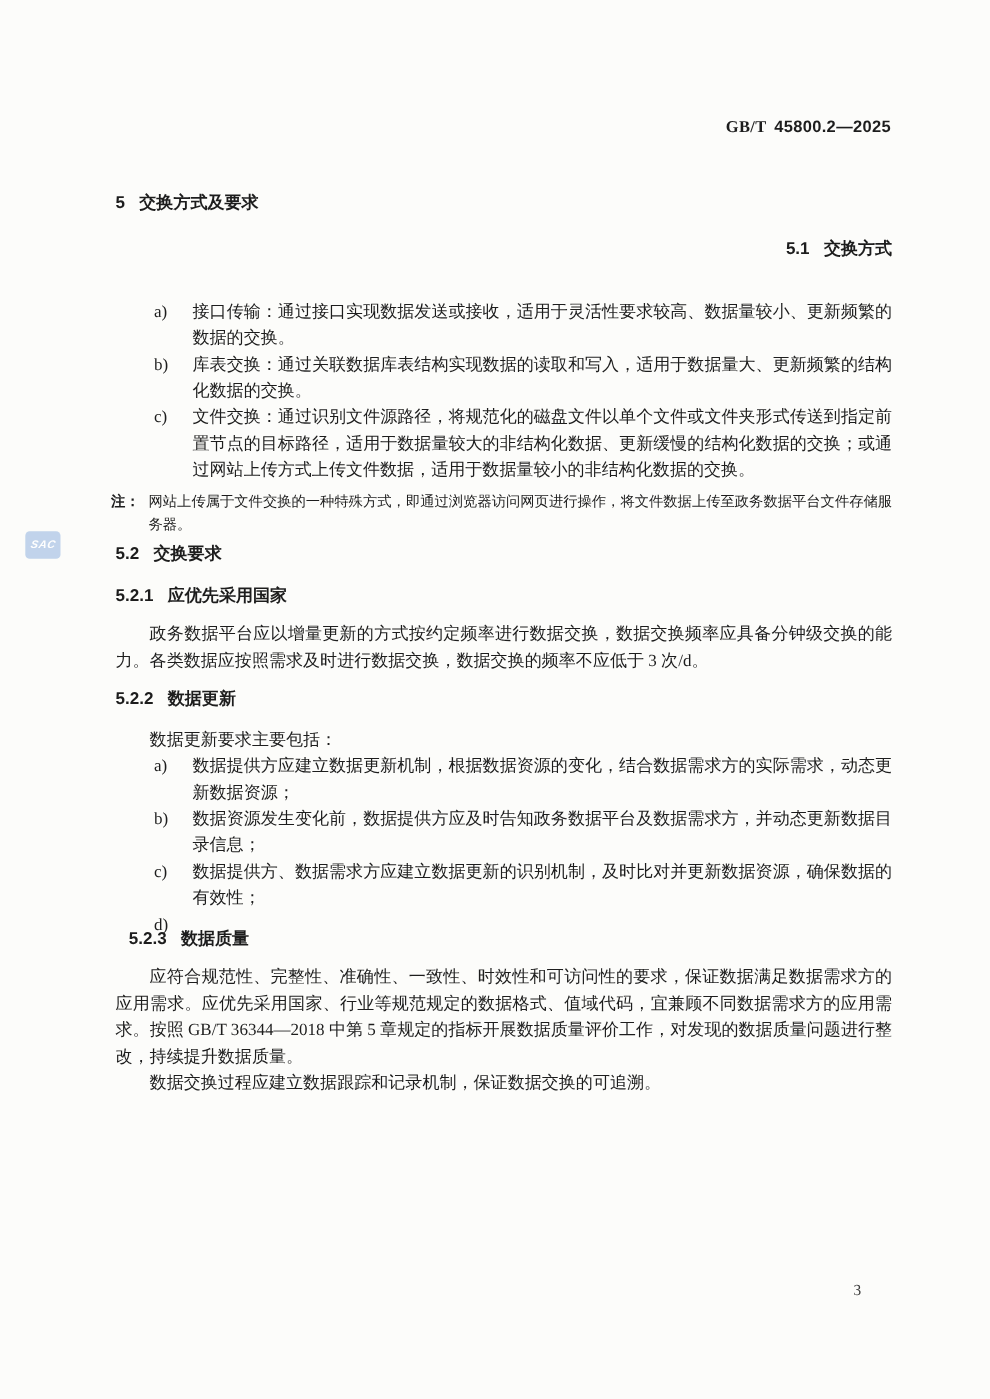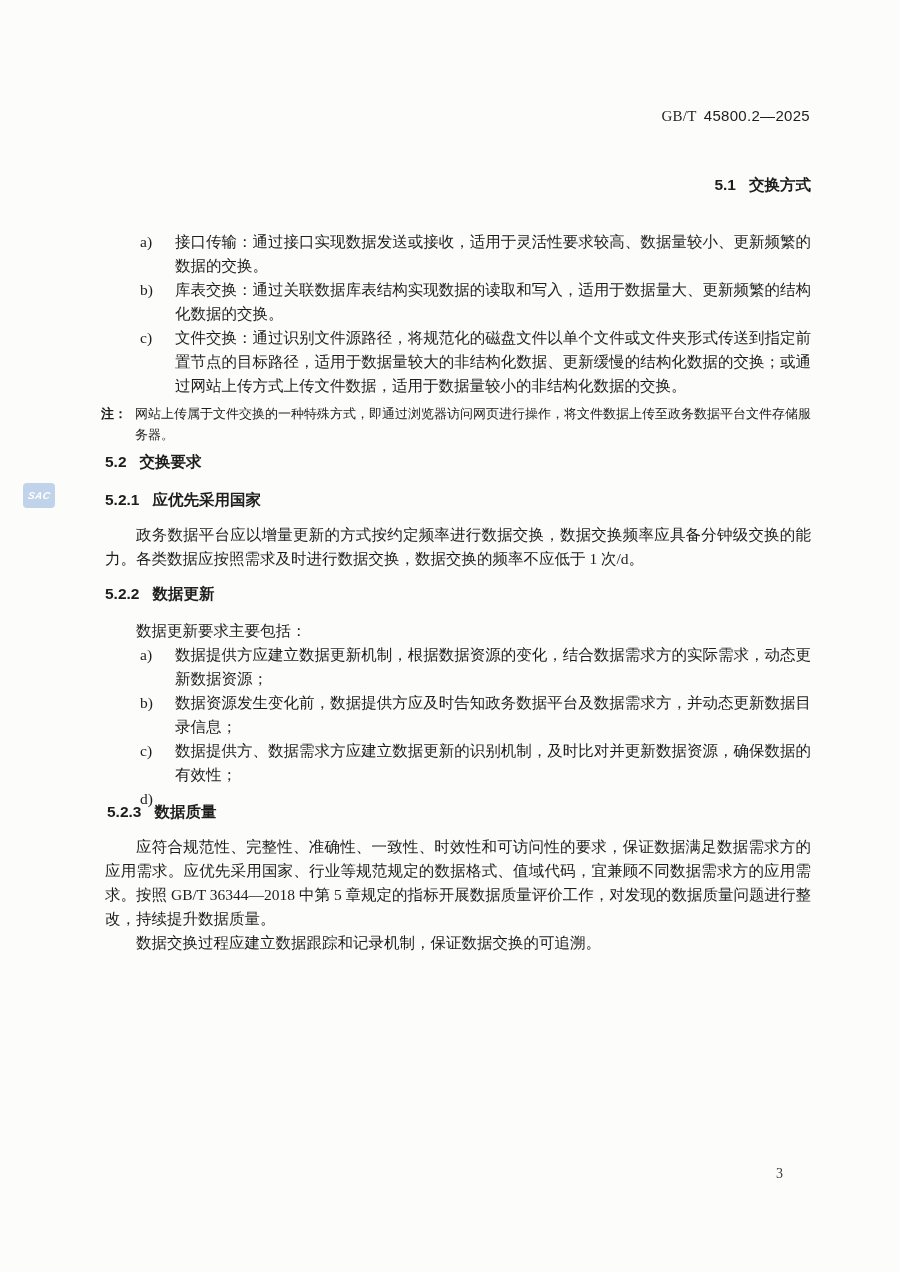--- a/index.html
+++ b/index.html
@@ -5,21 +5,21 @@
   html,body{margin:0;padding:0;}
   body{
     width:900px;height:1272px;position:relative;
     background:#fcfcfa;color:#1d1d1d;
     font-family:"Liberation Serif","DejaVu Serif",serif;
     overflow:hidden;
   }
   
   .page-header{
     position:absolute;top:107px;right:90px;
-    font-weight:normal;font-size:15px;letter-spacing:.3px;white-space:nowrap;
+    font-weight:bold;font-size:15px;letter-spacing:.3px;white-space:nowrap;
   }
   .page-header .std{font-family:"Liberation Serif",serif;}
   .page-header .num{font-family:"Liberation Sans","DejaVu Sans",sans-serif;margin-left:7px;}
   
   .watermark{
     position:absolute;left:23px;top:483px;width:32px;height:25px;
     background:#b7cde9;border-radius:4px;opacity:.85;
     display:flex;align-items:center;justify-content:center;
   }
   .watermark span{
@@ -35,21 +35,21 @@
   .h-sec{
     font-family:"Liberation Sans","DejaVu Sans",sans-serif;
     font-weight:bold;font-size:15.5px;line-height:18px;text-align:left;
   }
   .h-sec .sec-num{display:inline-block;margin-right:13px;}
   #h5  {margin:0 0 24px;}
   #h51 {margin:0 0 36px;text-align:right;}
   #h52 {margin:8px 0 20px;}
   #h521{margin:0 0 14px;}
   #h522{margin:14px 0 16px;}
-  #h523{margin:16px 2px 14px;}
+  #h523{margin:16px 12px 14px;}
   #h524{margin:14px 0 16px;}
   .para{margin:0;text-indent:2em;}
   .list{margin:0;padding:0;list-style:none;}
   .li{position:relative;padding-left:70px;}
   .li .marker{position:absolute;left:35px;top:0;}
   .note{
     position:relative;margin:5px 0 0;padding-left:30px;
     font-size:13px;line-height:21px;
   }
   .note .note-label{
@@ -68,20 +68,23 @@
 <div class="page-header">
   <span class="std">GB/T</span><span class="num">45800.2—2025</span>
 </div>
 
 <div class="watermark">
   <span>SAC</span>
 </div>
 
 <div class="content">
 
+  <div class="h-sec" id="h5">
+    <span class="sec-num">5</span><span>交换方式及要求</span>
+  </div>
 
   <div class="h-sec" id="h51">
     <span class="sec-num">5.1</span><span>交换方式</span>
   </div>
 
 
   <ul class="list">
     <li class="li">
       <span class="marker">a)</span><span>接口传输：通过接口实现数据发送或接收，适用于灵活性要求较高、数据量较小、更新频繁的数据的交换。</span>
     </li>
@@ -98,21 +101,21 @@
   </p>
 
   <div class="h-sec" id="h52">
     <span class="sec-num">5.2</span><span>交换要求</span>
   </div>
 
   <div class="h-sec" id="h521">
     <span class="sec-num">5.2.1</span><span>应优先采用国家</span>
   </div>
 
-  <p class="para">政务数据平台应以增量更新的方式按约定频率进行数据交换，数据交换频率应具备分钟级交换的能力。各类数据应按照需求及时进行数据交换，数据交换的频率不应低于 1 次/d。</p>
+  <p class="para">政务数据平台应以增量更新的方式按约定频率进行数据交换，数据交换频率应具备分钟级交换的能力。各类数据应按照需求及时进行数据交换，数据交换的频率不应低于 3 次/d。</p>
 
   <div class="h-sec" id="h522">
     <span class="sec-num">5.2.2</span><span>数据更新</span>
   </div>
 
   <p class="para">数据更新要求主要包括：</p>
 
   <ul class="list">
     <li class="li">
       <span class="marker">a)</span><span>数据提供方应建立数据更新机制，根据数据资源的变化，结合数据需求方的实际需求，动态更新数据资源；</span>

